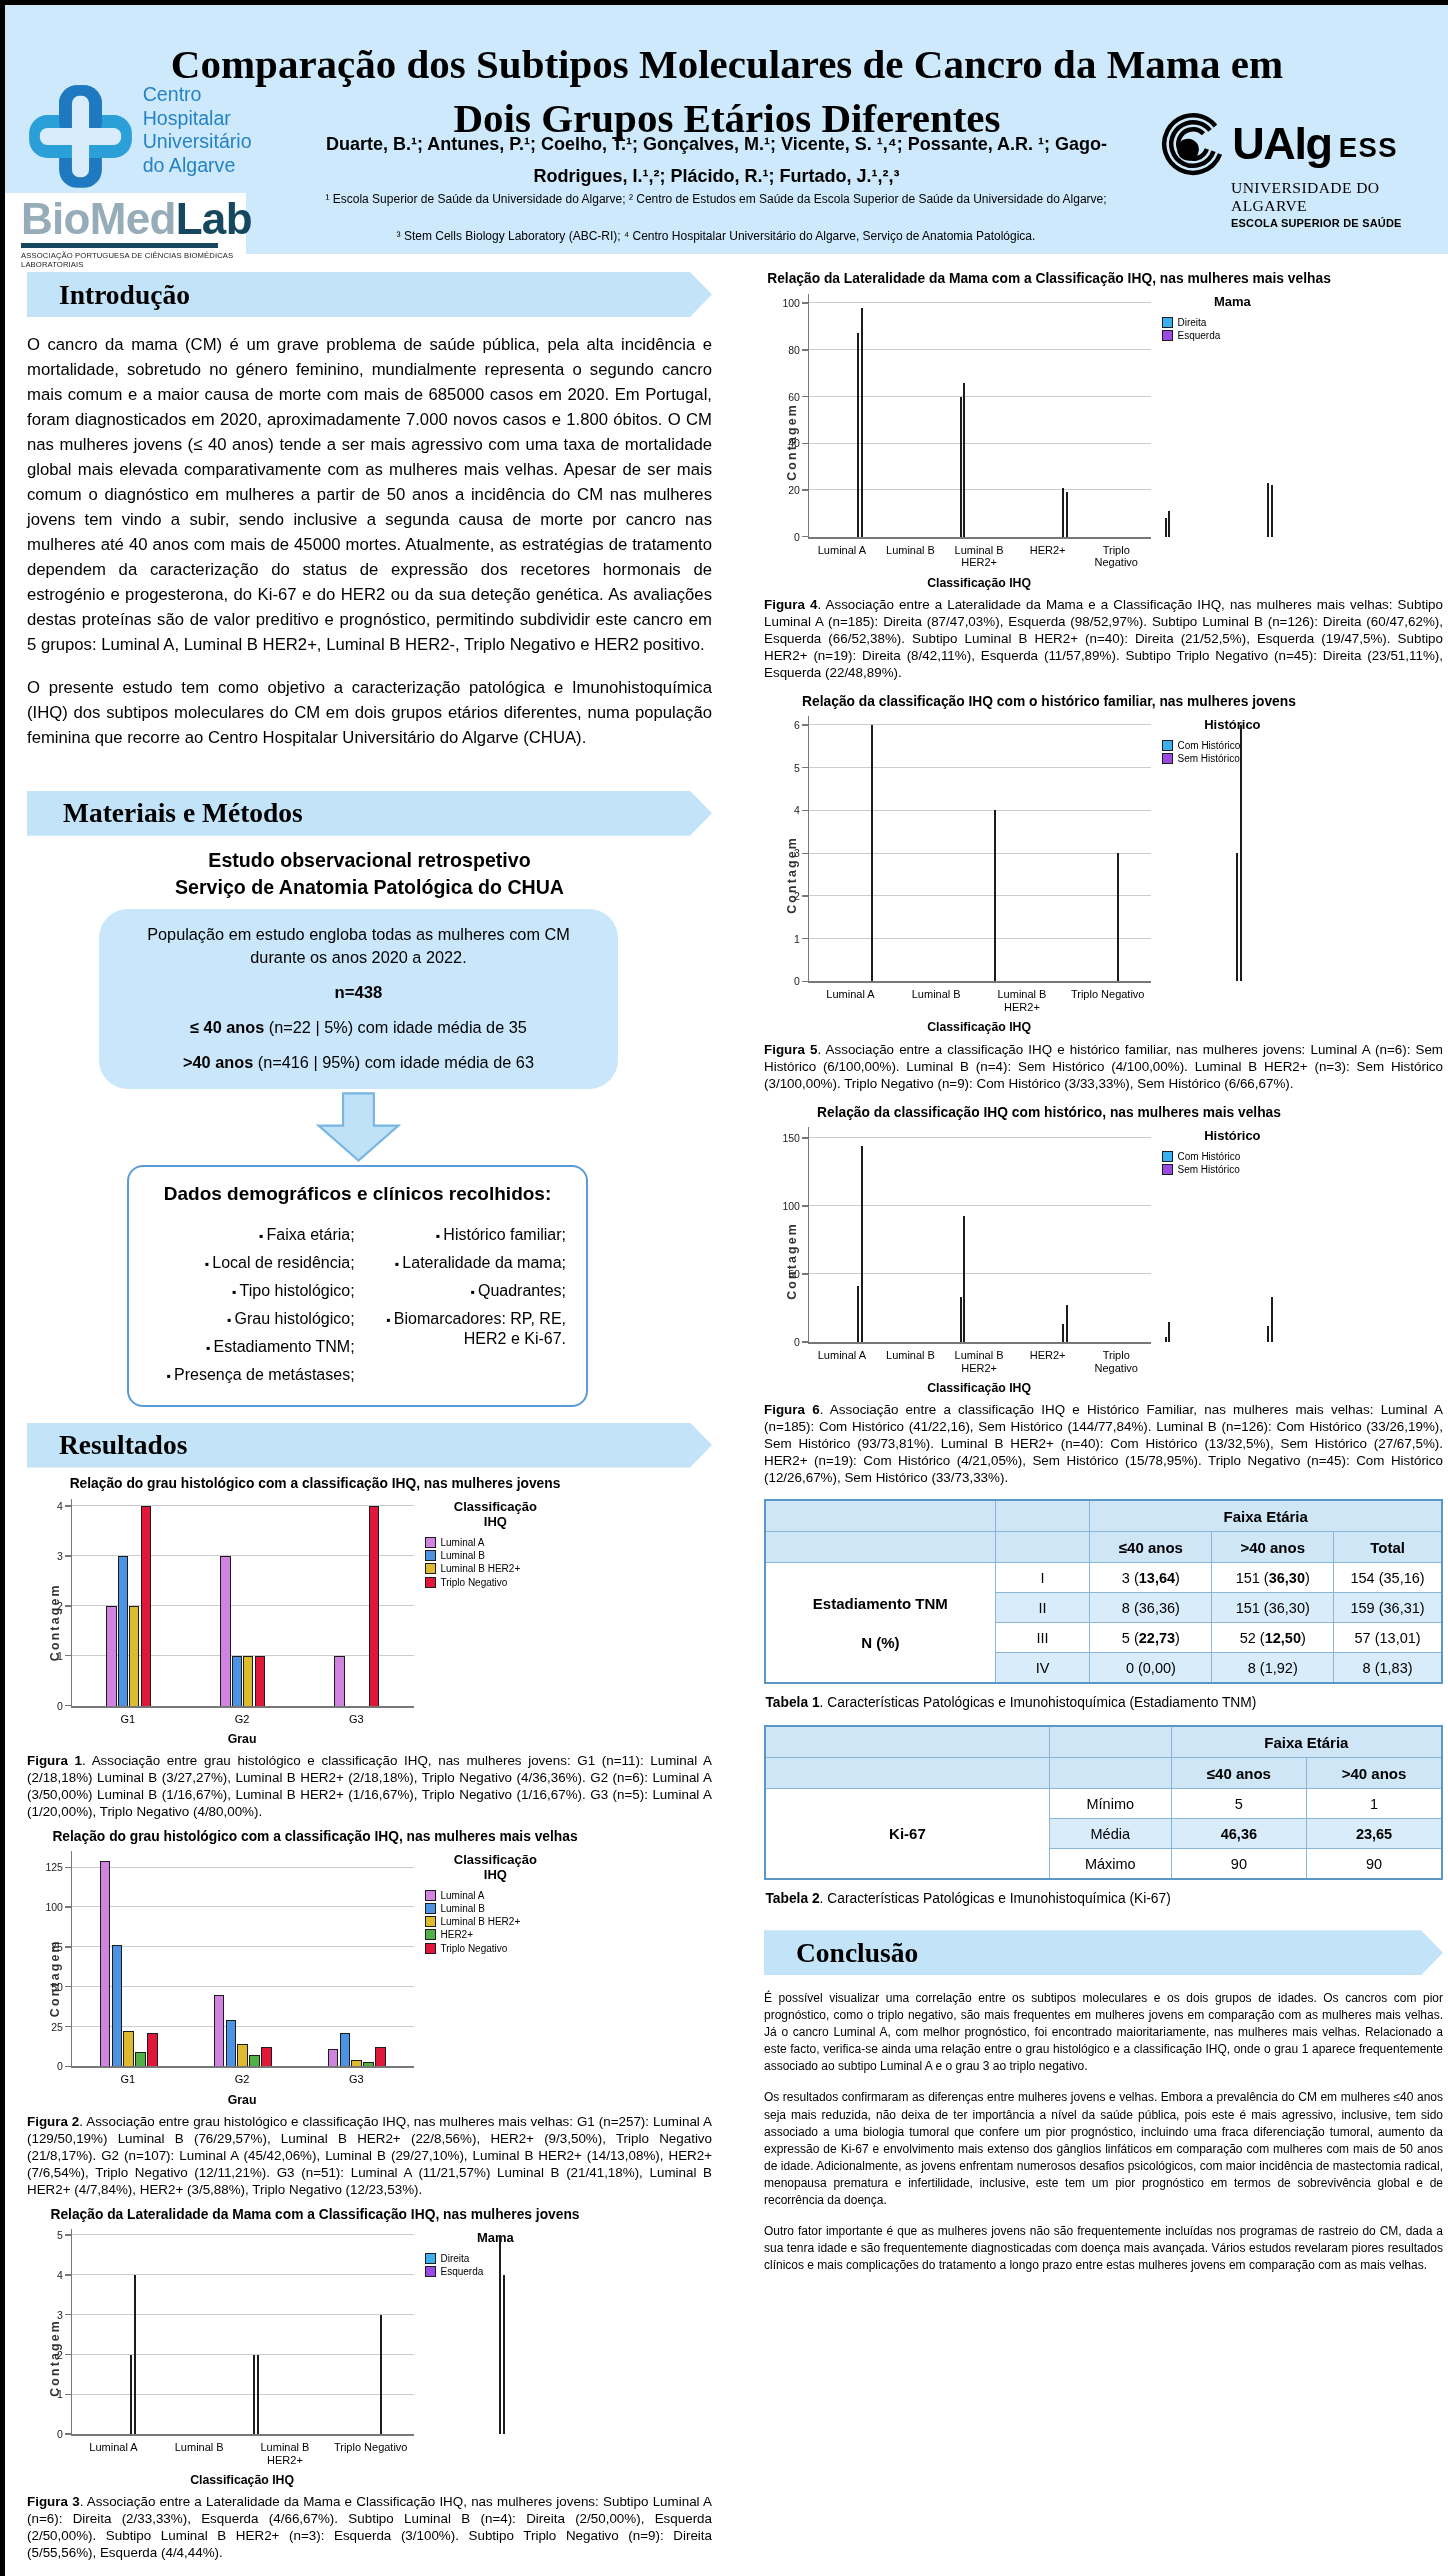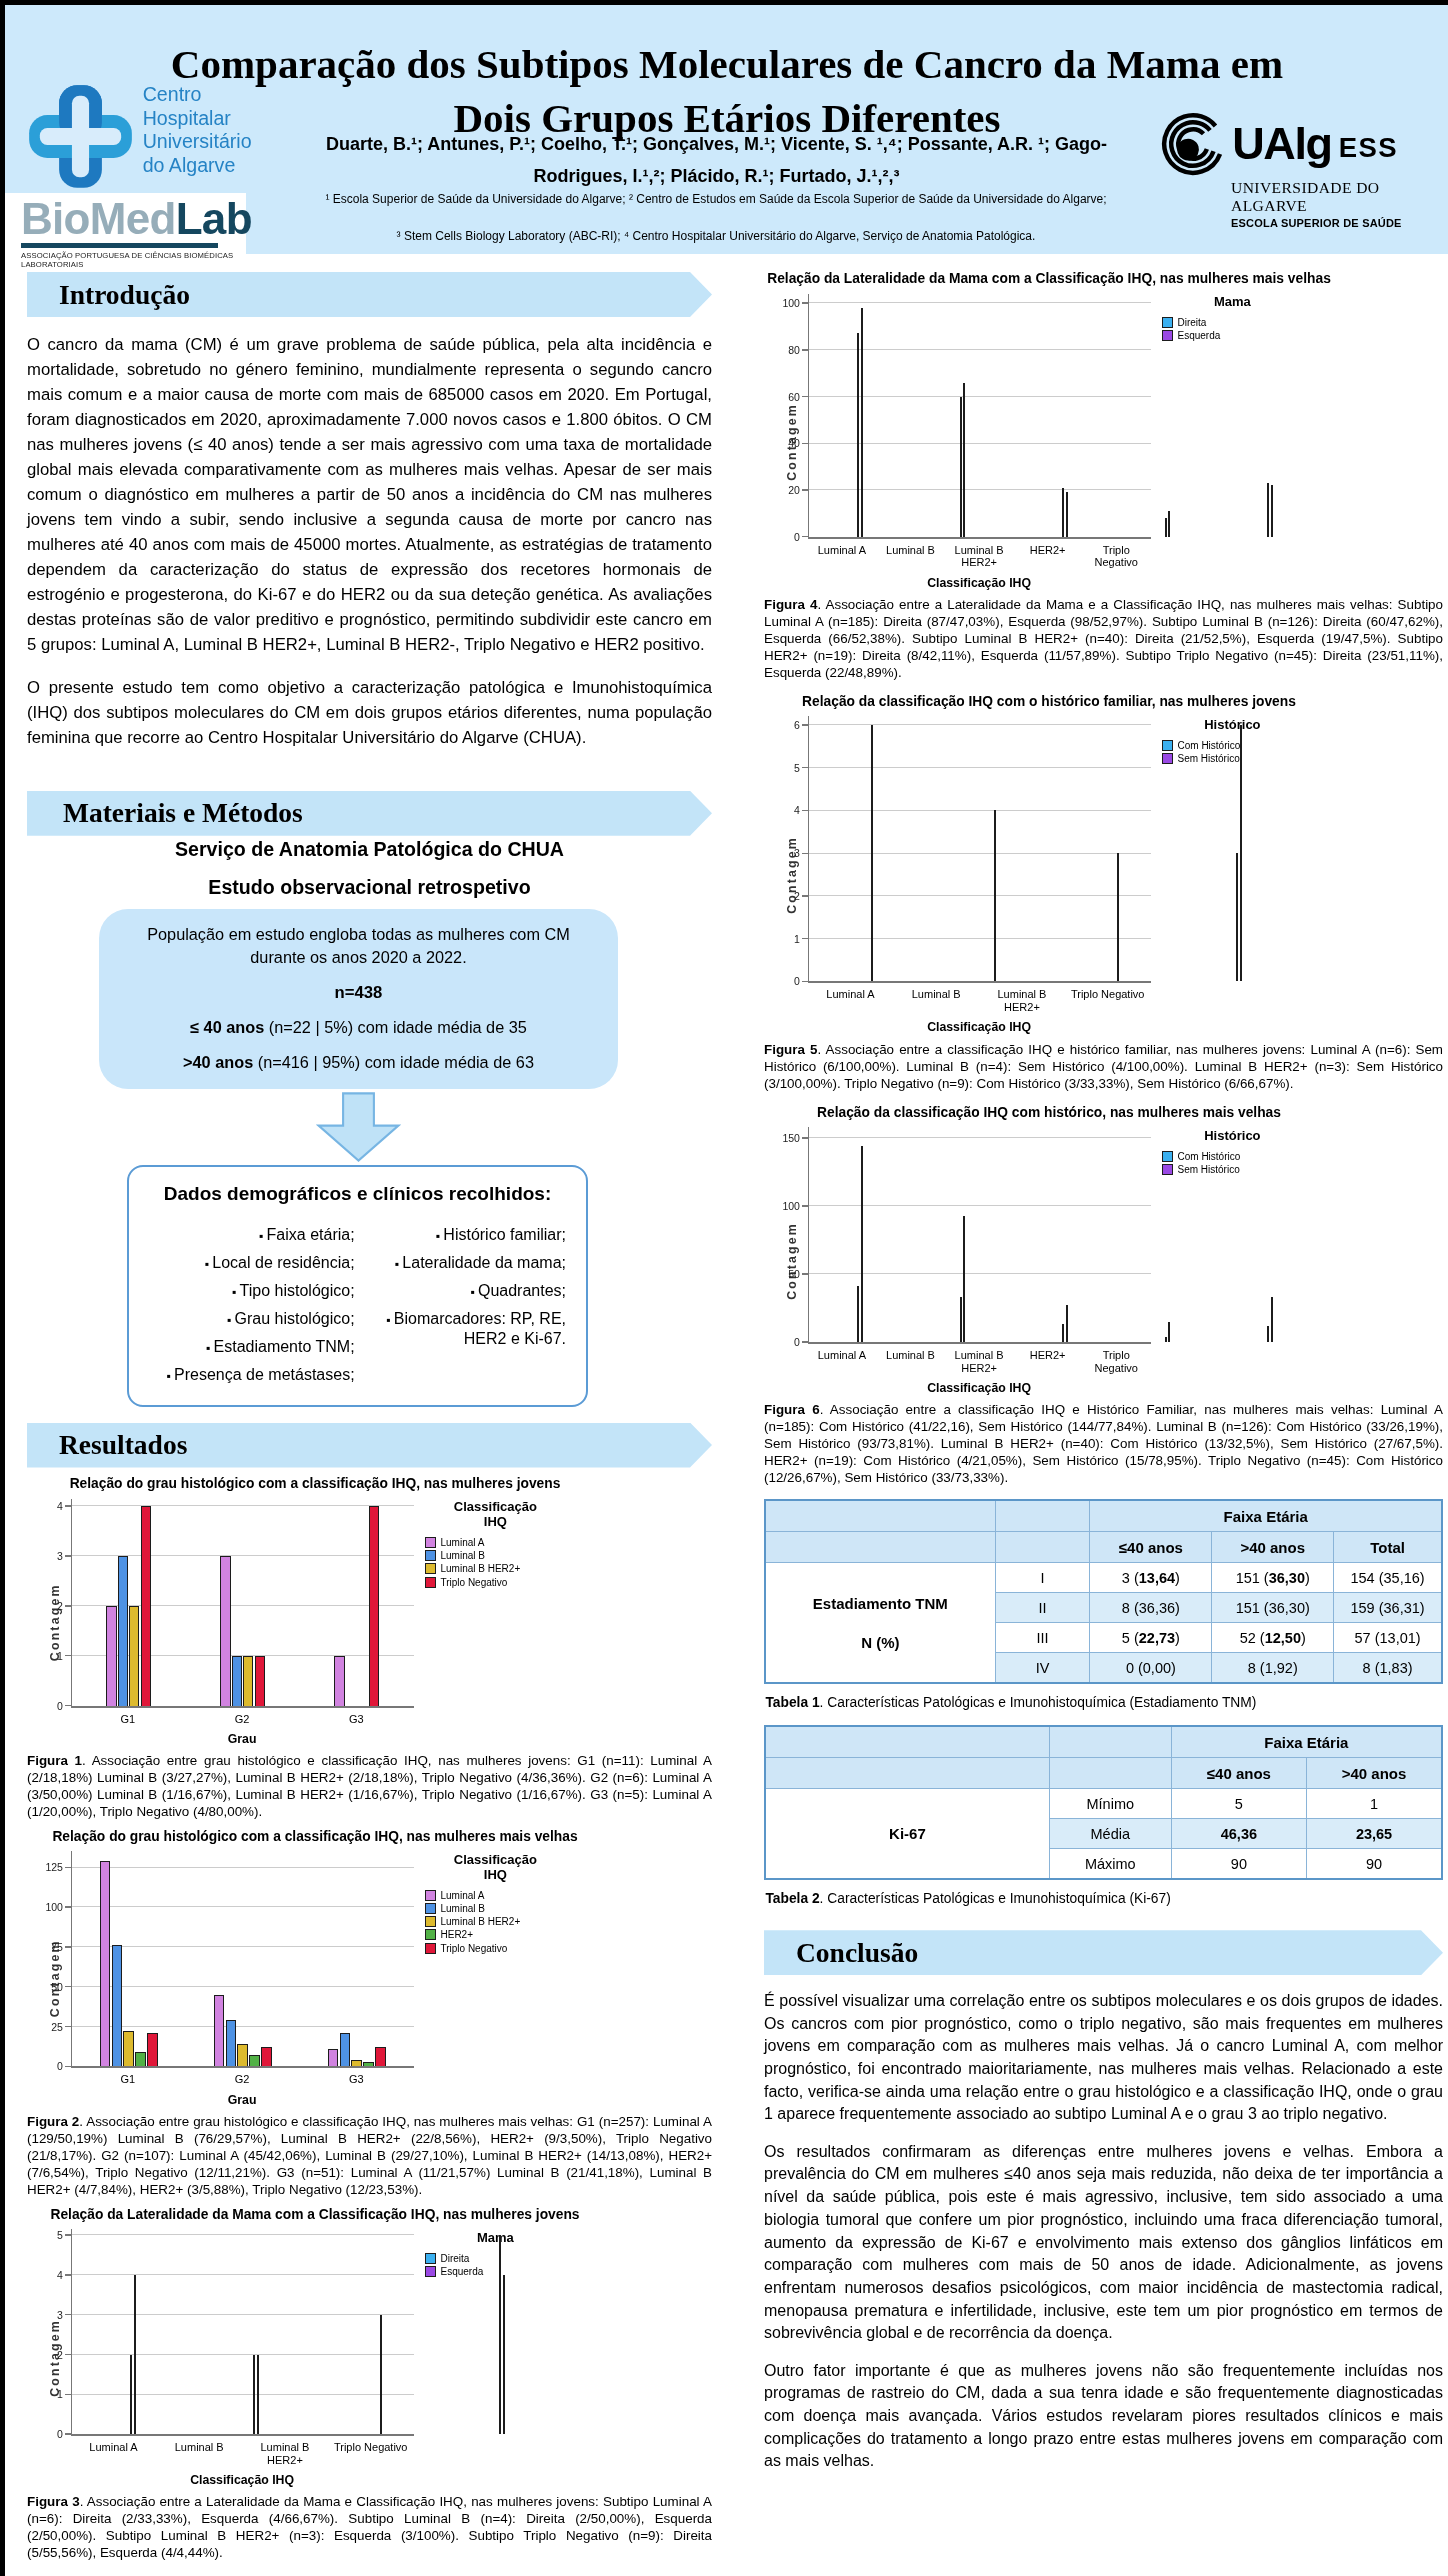--- a/index.html
+++ b/index.html
@@ -30,21 +30,21 @@
   
   .col{position:absolute;top:249px;}
   .col-left{left:22px;width:685px;}
   .col-right{left:759px;width:679px;}
   .band{height:45px;background:#c3e4f8;display:flex;align-items:center;padding-left:32px;
     font-family:"Liberation Serif",serif;font-weight:bold;font-size:27.5px;box-sizing:border-box;
     clip-path:polygon(0 0,calc(100% - 22px) 0,100% 50%,calc(100% - 22px) 100%,0 100%);}
   .band.b-intro{margin-top:18px;} .band.b-met{margin-top:41px;padding-left:36px;} .band.b-res{margin-top:16px;} .band.b-conc{margin-top:22px;}
   .body-text{font-size:16.7px;line-height:1.5;text-align:justify;margin:14.5px 0 0 0;}
   .body-text.p2{margin-top:17.4px;}
-  .conc-text{font-size:16px;line-height:1.42;text-align:justify;margin:14.5px 0 0 0;}
+  .conc-text{font-size:12px;line-height:1.42;text-align:justify;margin:14.5px 0 0 0;}
   
   .m-head{font-size:19.6px;font-weight:bold;text-align:center;line-height:1.35;}
   .m-head1{margin-top:11.6px;}
   .pop-box{margin:8.7px 94px 0 72px;background:#c9e6fa;border-radius:29px;padding:14.5px 24.6px;
     text-align:center;font-size:16.3px;line-height:1.4;}
   .pop-n{font-weight:bold;margin-top:11.6px;font-size:16.7px;}
   .pop-line{margin-top:12.3px;}
   .arrow-wrap{margin:2.9px 94px 0 72px;text-align:center;}
   .data-box{margin:1.4px 0 0 100px;width:461px;border:2.9px solid #5b9bd5;border-radius:16px;
     background:#fff;padding:11.6px 20px;box-sizing:border-box;}
@@ -147,22 +147,22 @@
   <section class="col col-left">
     <div class="band b-intro">
         <span>Introdução</span>
       </div>
     <p class="body-text">O cancro da mama (CM) é um grave problema de saúde pública, pela alta incidência e mortalidade, sobretudo no género feminino, mundialmente representa o segundo cancro mais comum e a maior causa de morte com mais de 685000 casos em 2020. Em Portugal, foram diagnosticados em 2020, aproximadamente 7.000 novos casos e 1.800 óbitos. O CM nas mulheres jovens (≤ 40 anos) tende a ser mais agressivo com uma taxa de mortalidade global mais elevada comparativamente com as mulheres mais velhas. Apesar de ser mais comum o diagnóstico em mulheres a partir de 50 anos a incidência do CM nas mulheres jovens tem vindo a subir, sendo inclusive a segunda causa de morte por cancro nas mulheres até 40 anos com mais de 45000 mortes. Atualmente, as estratégias de tratamento dependem da caracterização do status de expressão dos recetores hormonais de estrogénio e progesterona, do Ki-67 e do HER2 ou da sua deteção genética. As avaliações destas proteínas são de valor preditivo e prognóstico, permitindo subdividir este cancro em 5 grupos: Luminal A, Luminal B HER2+, Luminal B HER2-, Triplo Negativo e HER2 positivo.</p>
     <p class="body-text p2">O presente estudo tem como objetivo a caracterização patológica e Imunohistoquímica (IHQ) dos subtipos moleculares do CM em dois grupos etários diferentes, numa população feminina que recorre ao Centro Hospitalar Universitário do Algarve (CHUA).</p>
 
     <div class="band b-met">
         <span>Materiais e Métodos</span>
       </div>
+    <div class="m-head m-head1">Estudo observacional retrospetivo</div>
     <div class="m-head">Serviço de Anatomia Patológica do CHUA</div>
-    <div class="m-head m-head1">Estudo observacional retrospetivo</div>
 
     <div class="pop-box">
       <div>População em estudo engloba todas as mulheres com CM durante os anos 2020 a 2022.</div>
       <div class="pop-n">n=438</div>
       <div class="pop-line"><b>≤ 40 anos</b><span> (n=22 | 5%) com idade média de 35</span></div>
       <div class="pop-line"><b>&gt;40 anos</b><span> (n=416 | 95%) com idade média de 63</span></div>
     </div>
 
     <div class="arrow-wrap">
       <svg width="85" height="70" viewBox="0 0 120 100">

